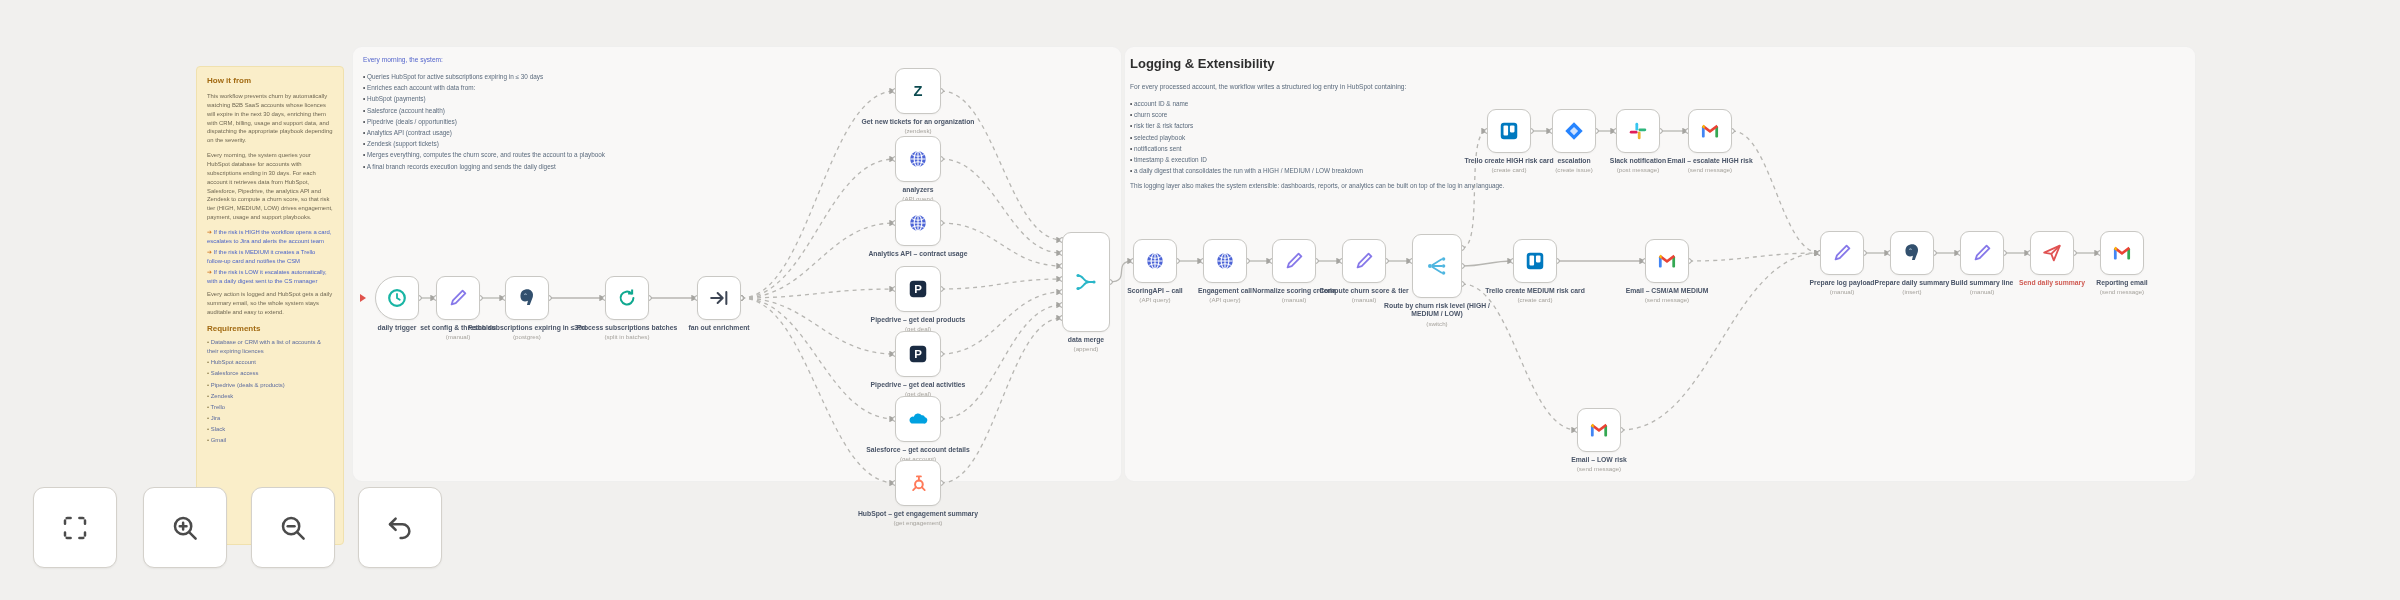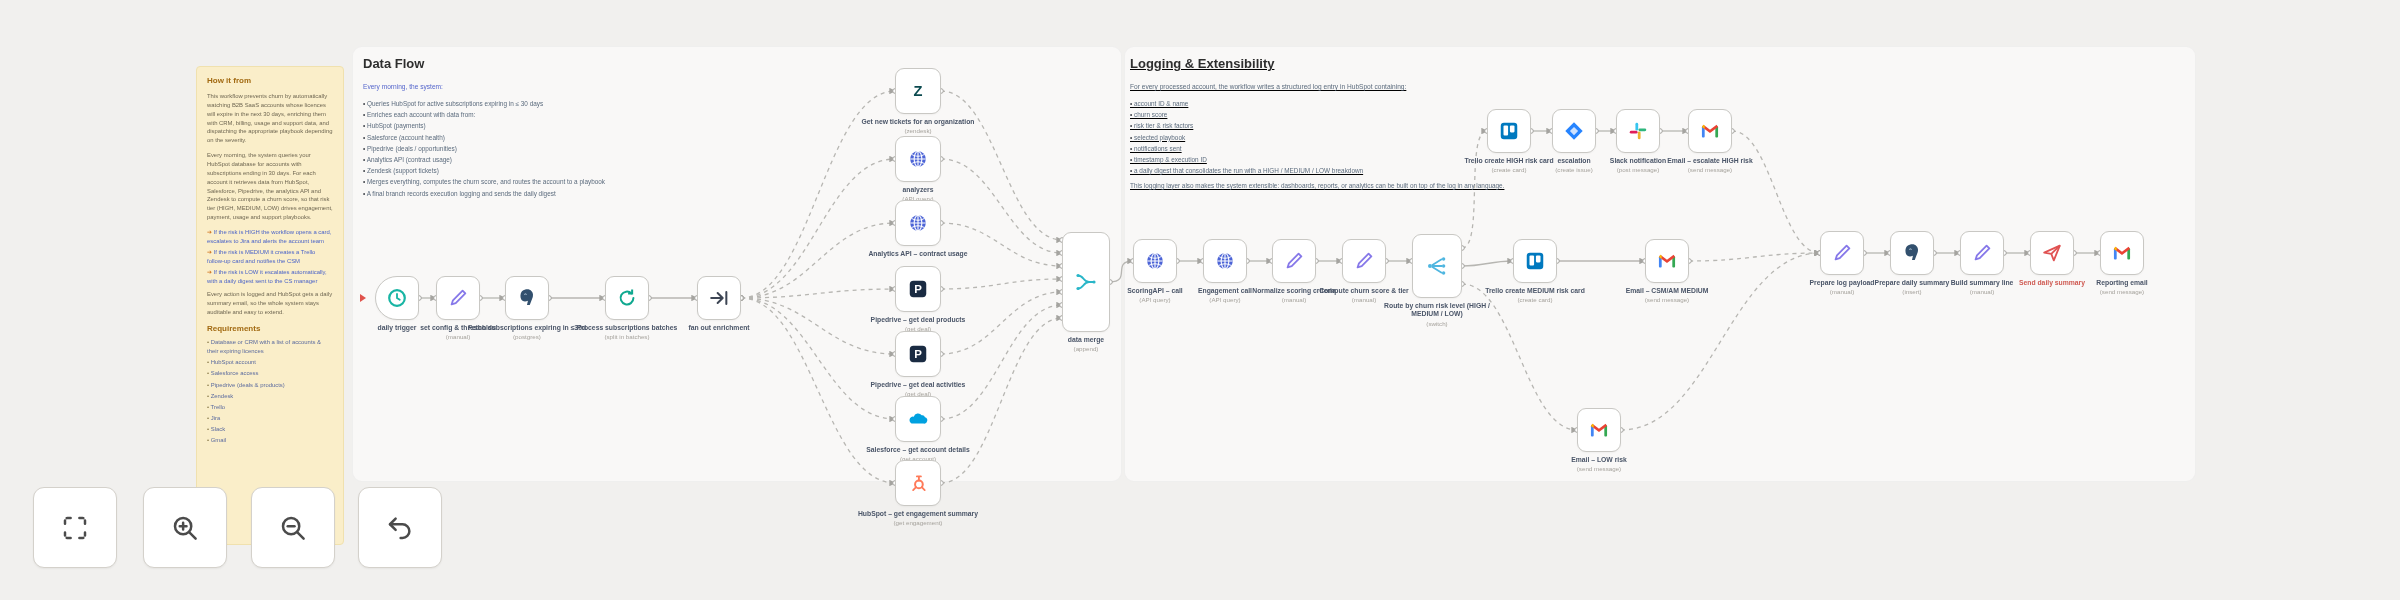--- a/index.html
+++ b/index.html
@@ -191,36 +191,35 @@
       <div class="req">Pipedrive (deals &amp; products)</div>
       <div class="req">Zendesk</div>
       <div class="req">Trello</div>
       <div class="req">Jira</div>
       <div class="req">Slack</div>
       <div class="req">Gmail</div>
     </div>
 </div>
 
 <div class="sectionText" style="left:363px;top:56px;width:470px;">
-  <h2>Data Flow</h2>
   <div class="intro">Every morning, the system:</div>
   <div>
       <div class="li">Queries HubSpot for active subscriptions expiring in ≤ 30 days</div>
       <div class="li">Enriches each account with data from:</div>
       <div class="li">HubSpot (payments)</div>
       <div class="li">Salesforce (account health)</div>
       <div class="li">Pipedrive (deals / opportunities)</div>
       <div class="li">Analytics API (contract usage)</div>
       <div class="li">Zendesk (support tickets)</div>
       <div class="li">Merges everything, computes the churn score, and routes the account to a playbook</div>
       <div class="li">A final branch records execution logging and sends the daily digest</div>
     </div>
 </div>
 
-<div class="sectionText" style="left:1130px;top:56px;width:620px;text-decoration:underline;">
+<div class="sectionText" style="left:1130px;top:56px;width:620px;">
   <h2>Logging &amp; Extensibility</h2>
   <div class="intro" style="color:#5b6b7d;">For every processed account, the workflow writes a structured log entry in HubSpot containing:</div>
   <div>
       <div class="li">account ID &amp; name</div>
       <div class="li">churn score</div>
       <div class="li">risk tier &amp; risk factors</div>
       <div class="li">selected playbook</div>
       <div class="li">notifications sent</div>
       <div class="li">timestamp &amp; execution ID</div>
       <div class="li">a daily digest that consolidates the run with a HIGH / MEDIUM / LOW breakdown</div>

